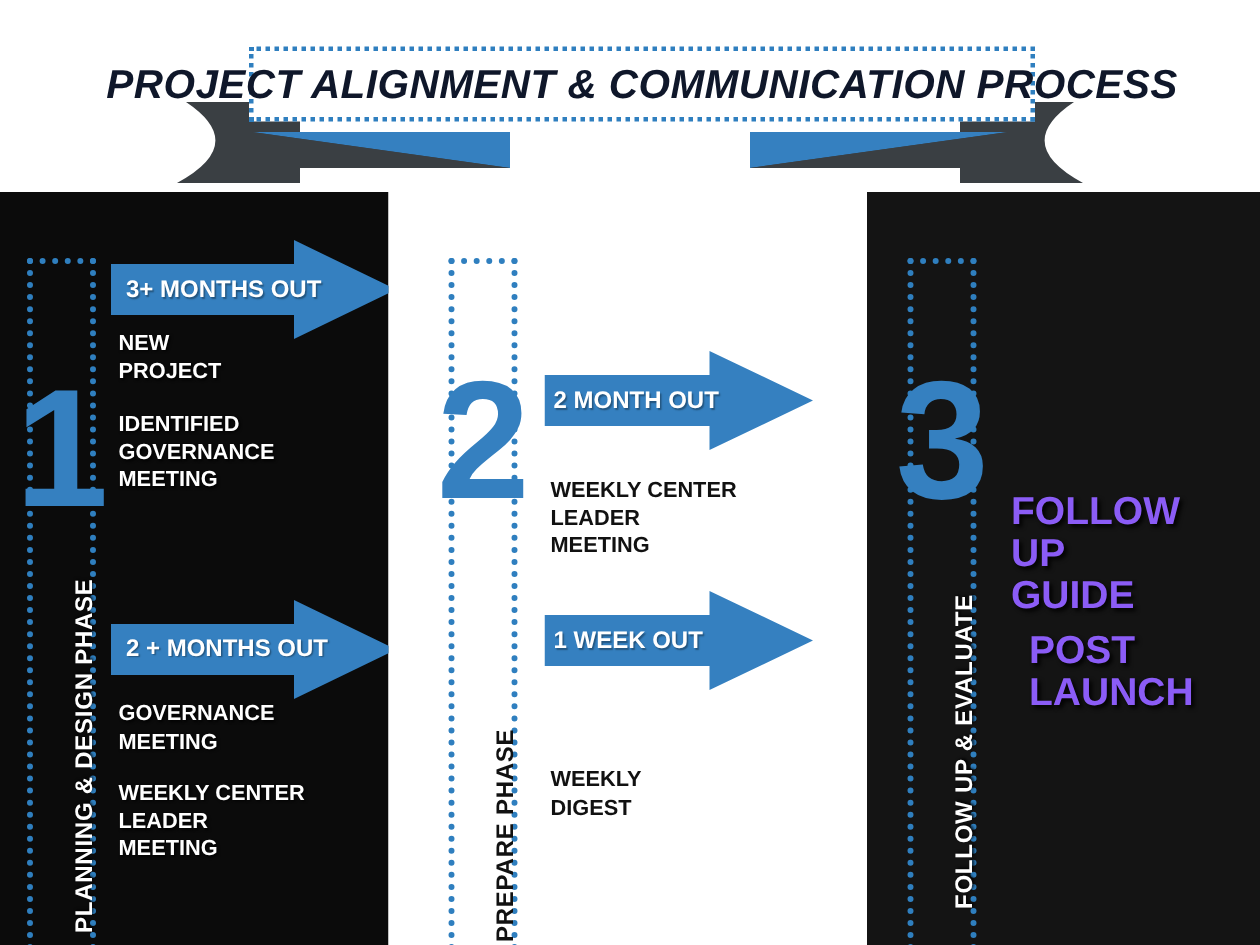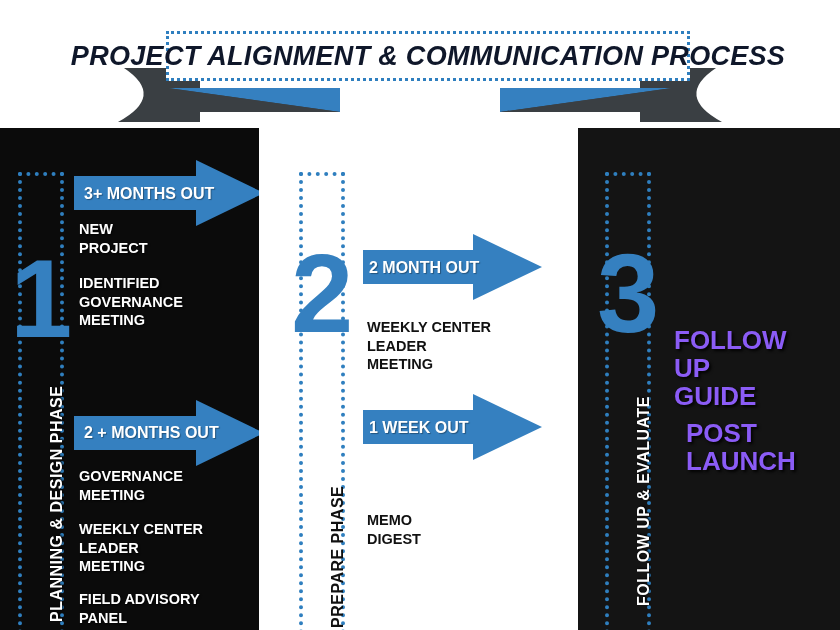--- a/index.html
+++ b/index.html
@@ -174,22 +174,20 @@
   <svg class="arrow" style="left:74px; top:272px;" width="195" height="66">
     <path d="M0 16 L122 16 L122 0 L190 33 L122 66 L122 50 L0 50 Z" fill="#3580c0"></path>
   </svg>
   <div class="arrow-label" style="left:84px; top:296px;">2 + MONTHS OUT</div>
 
   <div class="item item-on-dark" style="left:79px; top:339px;">GOVERNANCE
 MEETING</div>
   <div class="item item-on-dark" style="left:79px; top:392px;">WEEKLY CENTER
 LEADER
 MEETING</div>
-  <div class="item item-on-dark" style="left:79px; top:462px;">FIELD ADVISORY
-PANEL</div>
 </div>
 
 <div class="panel" id="panel-2">
 
   <div class="rail" style="left:40px; top:44px; width:46px; height:470px;"></div>
 
   <div class="step-num" style="left:32px; top:110px;">2</div>
 
   <div class="phase-label phase-on-light" style="left:70px; top:500px;">PREPARE PHASE</div>
 
@@ -200,21 +198,21 @@
 
   <div class="item item-on-light" style="left:108px; top:190px;">WEEKLY CENTER
 LEADER
 MEETING</div>
 
   <svg class="arrow" style="left:104px; top:266px;" width="180" height="66">
     <path d="M0 16 L110 16 L110 0 L179 33 L110 66 L110 50 L0 50 Z" fill="#3580c0"></path>
   </svg>
   <div class="arrow-label" style="left:110px; top:291px;">1 WEEK OUT</div>
 
-  <div class="item item-on-light" style="left:108px; top:383px;">MEMO
+  <div class="item item-on-light" style="left:108px; top:383px;">WEEKLY
 DIGEST</div>
 </div>
 
 <div class="panel" id="panel-3">
 
   <div class="rail" style="left:27px; top:44px; width:46px; height:470px;"></div>
 
   <div class="step-num" style="left:19px; top:110px;">3</div>
 
   <div class="phase-label phase-on-dark" style="left:57px; top:478px;">FOLLOW UP &amp; EVALUATE</div>

